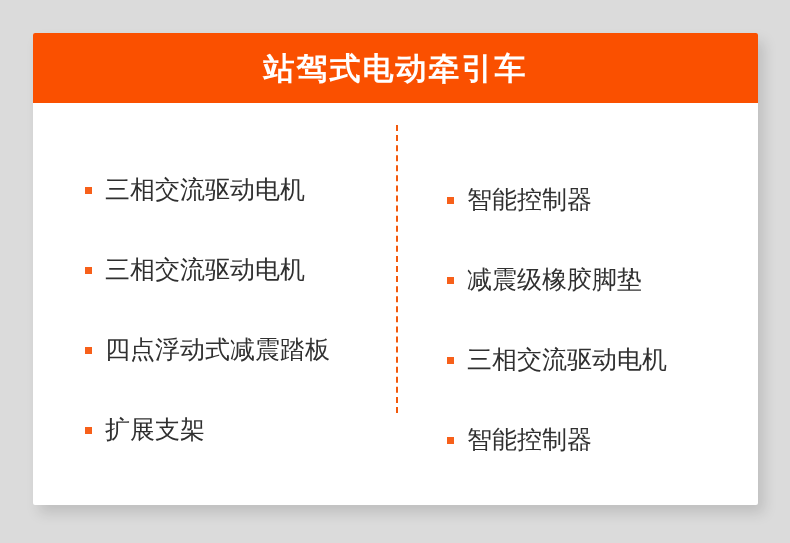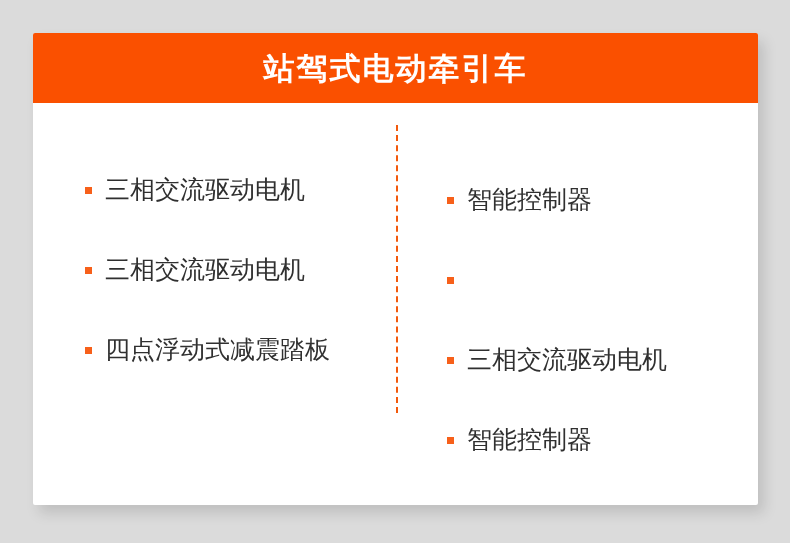--- a/index.html
+++ b/index.html
@@ -125,32 +125,37 @@
           <div class="feature-row">
             <span class="bullet"></span>
             <span class="feature-label">三相交流驱动电机</span>
           </div>
 
           <div class="feature-row">
             <span class="bullet"></span>
             <span class="feature-label">四点浮动式减震踏板</span>
           </div>
 
+          <div class="feature-row">
+            <span class="bullet"></span>
+            <span class="feature-label">扩展支架</span>
+          </div>
 
         </div>
 
         <div class="column right">
 
           <div class="feature-row">
             <span class="bullet"></span>
             <span class="feature-label">智能控制器</span>
           </div>
 
           <div class="feature-row">
             <span class="bullet"></span>
+            <span class="feature-label">减震级橡胶脚垫</span>
           </div>
 
           <div class="feature-row">
             <span class="bullet"></span>
             <span class="feature-label">三相交流驱动电机</span>
           </div>
 
           <div class="feature-row">
             <span class="bullet"></span>
             <span class="feature-label">智能控制器</span>

